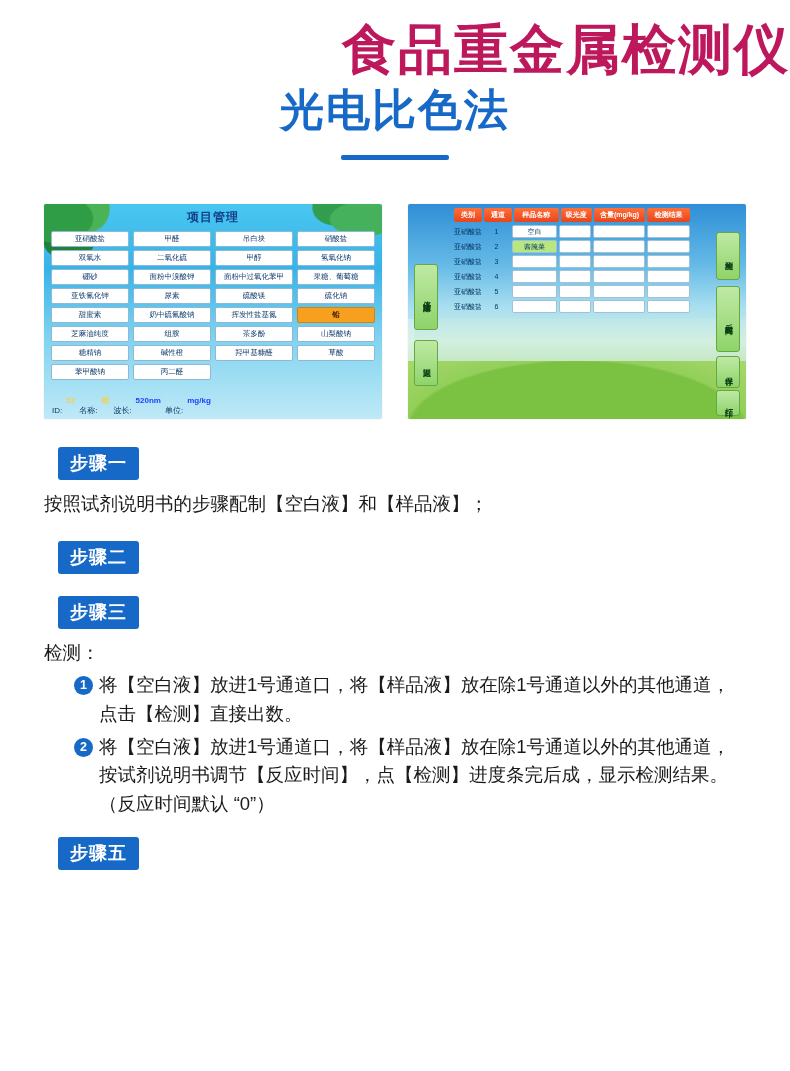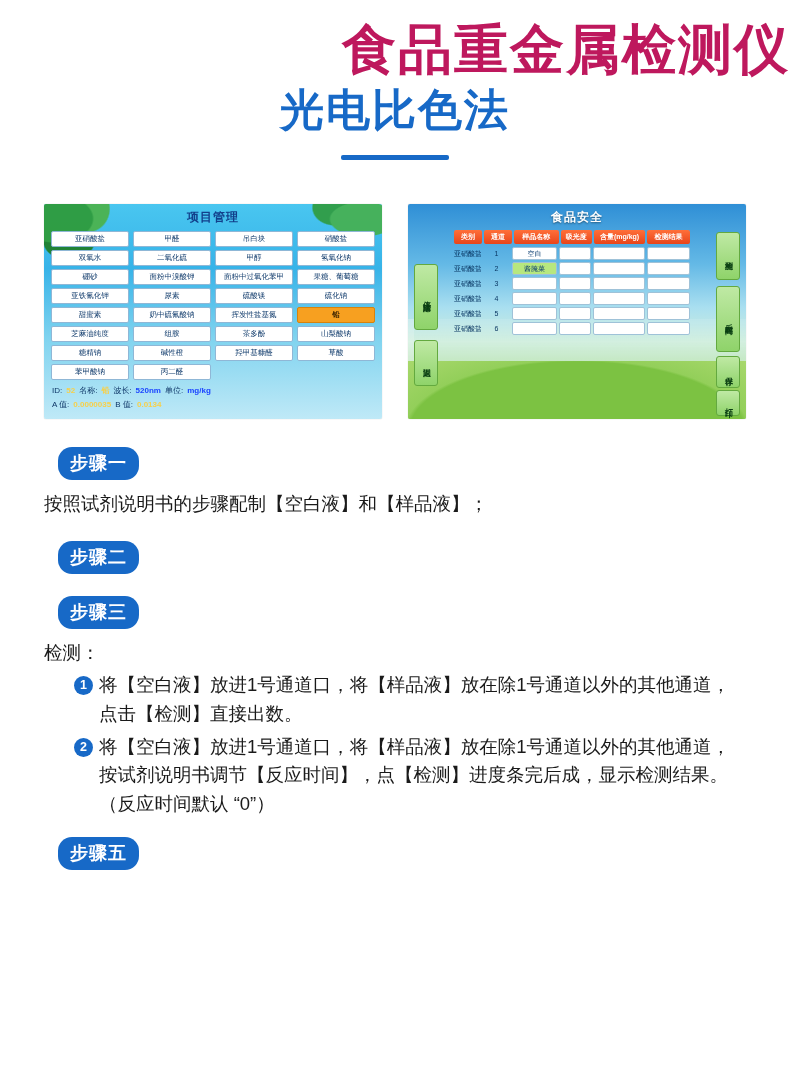--- a/index.html
+++ b/index.html
@@ -124,21 +124,21 @@
     font-size: 8px;
     color: #0f3a6b;
   }
   .pm-fields .row {
     display: flex;
     align-items: center;
     gap: 4px;
     margin-bottom: 3px;
     white-space: nowrap;
   }
-  .pm-lab { color:#0d3566; }
+  .pm-lab { color:#0d3566;margin-top:20px; }
   .pm-val {
     color: #f7d04a;
     font-weight: bold;
     text-align: center;
   }
   .pm-val.blue { color:#1c45ff; }
   .pm-buttons {
     position: absolute;
     left: 7px; right: 7px; bottom: 5px;
     display: flex;
@@ -268,21 +268,21 @@
   .content {
     padding: 28px 44px 0 44px;
   }
   .step-badge {
     display: inline-block;
     background: #1769c7;
     color: #fff;
     font-size: 18px;
     font-weight: bold;
     padding: 4px 12px 5px 12px;
-    border-radius: 14px;
+    border-radius: 3px;
     letter-spacing: 1px;
     margin-left: 14px;
   }
   .step-text {
     font-size: 18.5px;
     color: #1a1a1a;
     line-height: 1.55;
     margin: 10px 0 0 0;
   }
   .gap-lg { margin-top: 22px; }
@@ -388,21 +388,20 @@
         <span class="pm-val">0.0134</span>
       </div>
     </div>
 
   </div>
 
   <div class="shot shot-right">
     <div class="city"></div>
     <div class="hill"></div>
 
-    <div class="fs-title">食品安全</div>
 
     <div class="fs-headrow">
       <div class="fs-hd hd1">类别</div>
       <div class="fs-hd hd2">通道</div>
       <div class="fs-hd hd3">样品名称</div>
       <div class="fs-hd hd4">吸光度</div>
       <div class="fs-hd hd5">含量(mg/kg)</div>
       <div class="fs-hd hd6">检测结果</div>
     </div>
 

